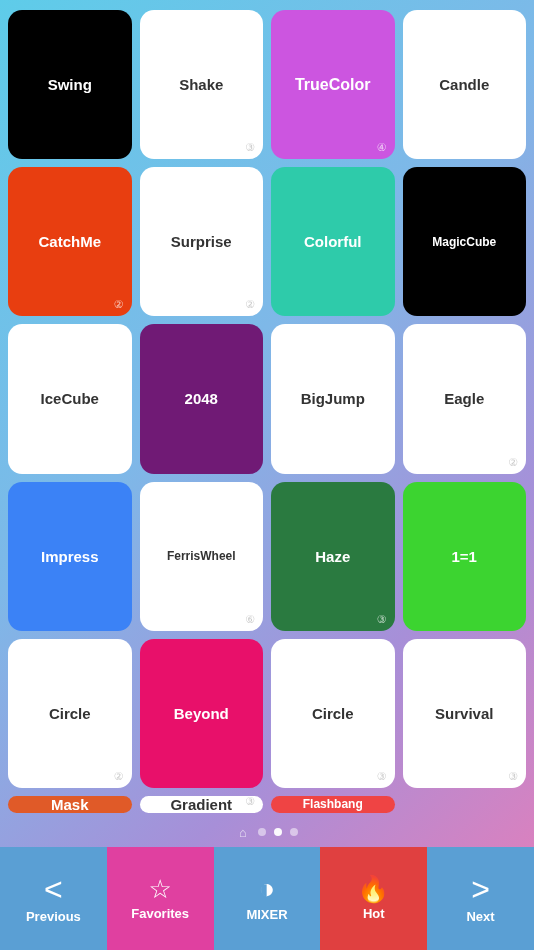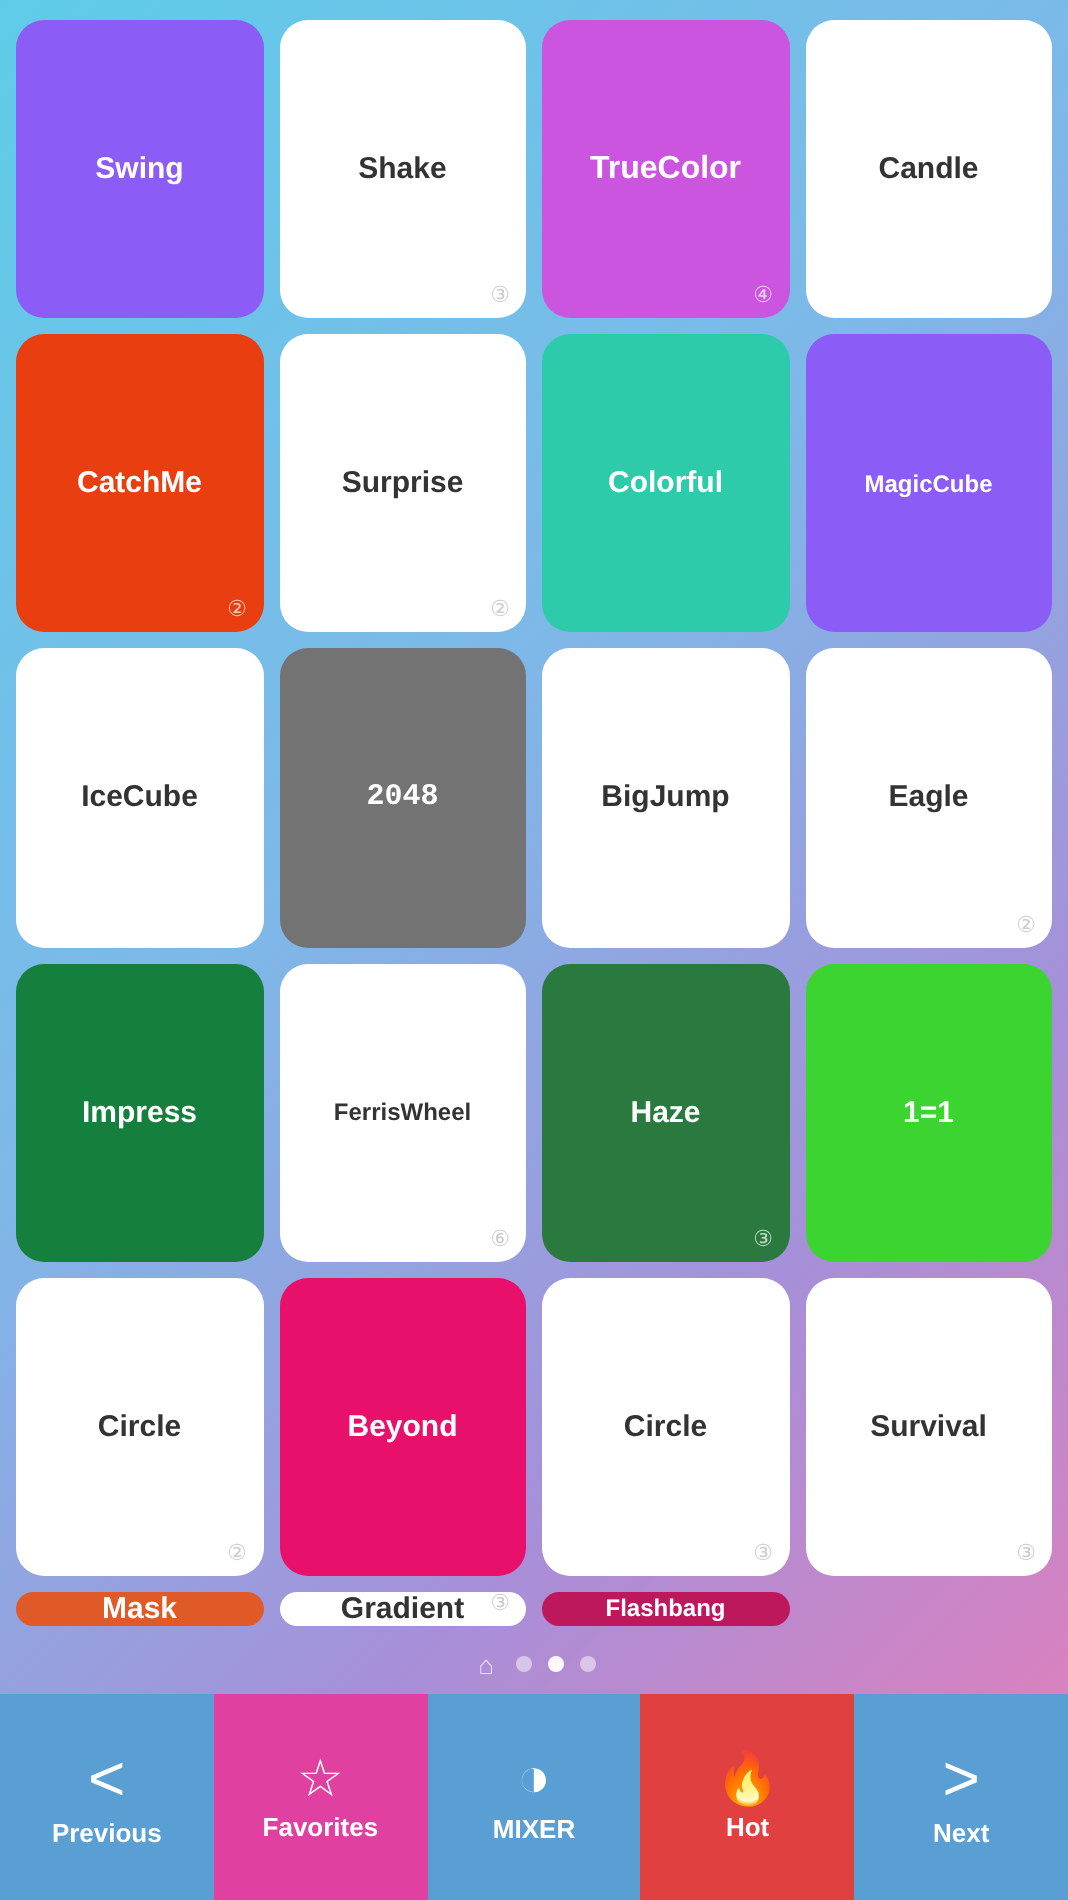--- a/index.html
+++ b/index.html
@@ -27,31 +27,31 @@
       display: flex;
       align-items: center;
       justify-content: center;
       position: relative;
       font-size: 15px;
       font-weight: 600;
       cursor: pointer;
       min-height: 0;
     }
     .cell.white { background: #fff; color: #333; }
-    .cell.teal { background: #8b5cf6; color: #fff; }
+    .cell.teal { background: #000000; color: #fff; }
     .cell.purple { background: #cc55e0; color: #fff; }
     .cell.orange-red { background: #e83e10; color: #fff; }
     .cell.green { background: #2ecbaa; color: #fff; }
-    .cell.orange { background: #737373; color: #fff; font-family: Liberation Mono, monospace; }
-    .cell.pink { background: #15803d; color: #fff; }
+    .cell.orange { background: #701a75; color: #fff; }
+    .cell.pink { background: #3b82f6; color: #fff; }
     .cell.dark-green { background: #2a7a40; color: #fff; }
     .cell.lime { background: #3cd430; color: #fff; }
     .cell.crimson { background: #e8106a; color: #fff; }
     .cell.tomato { background: #e05a28; color: #fff; }
-    .cell.light-green { background: #be185d; color: #fff; }
+    .cell.light-green { background: #ef4444; color: #fff; }
     .badge {
       position: absolute;
       bottom: 5px;
       right: 8px;
       font-size: 11px;
       color: #aaa;
       font-weight: 400;
     }
     .badge-white { color: #ccc; }
     .badge-color { color: rgba(255,255,255,0.7); }

